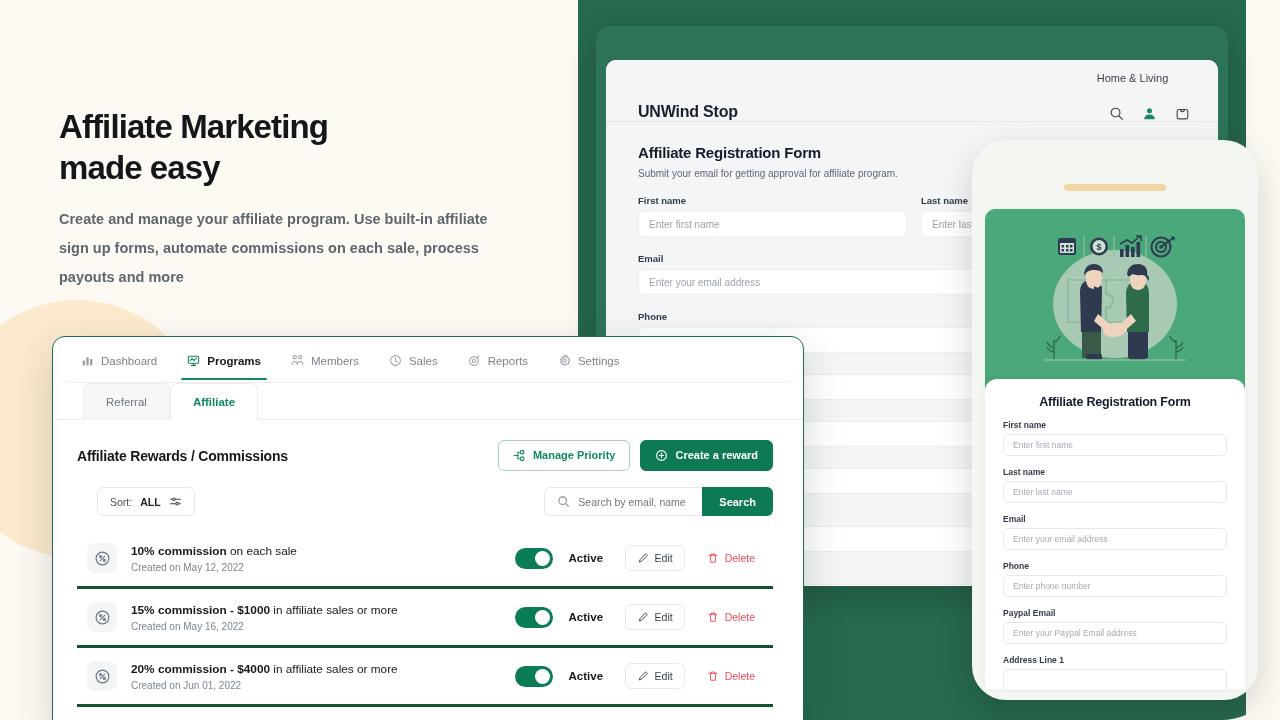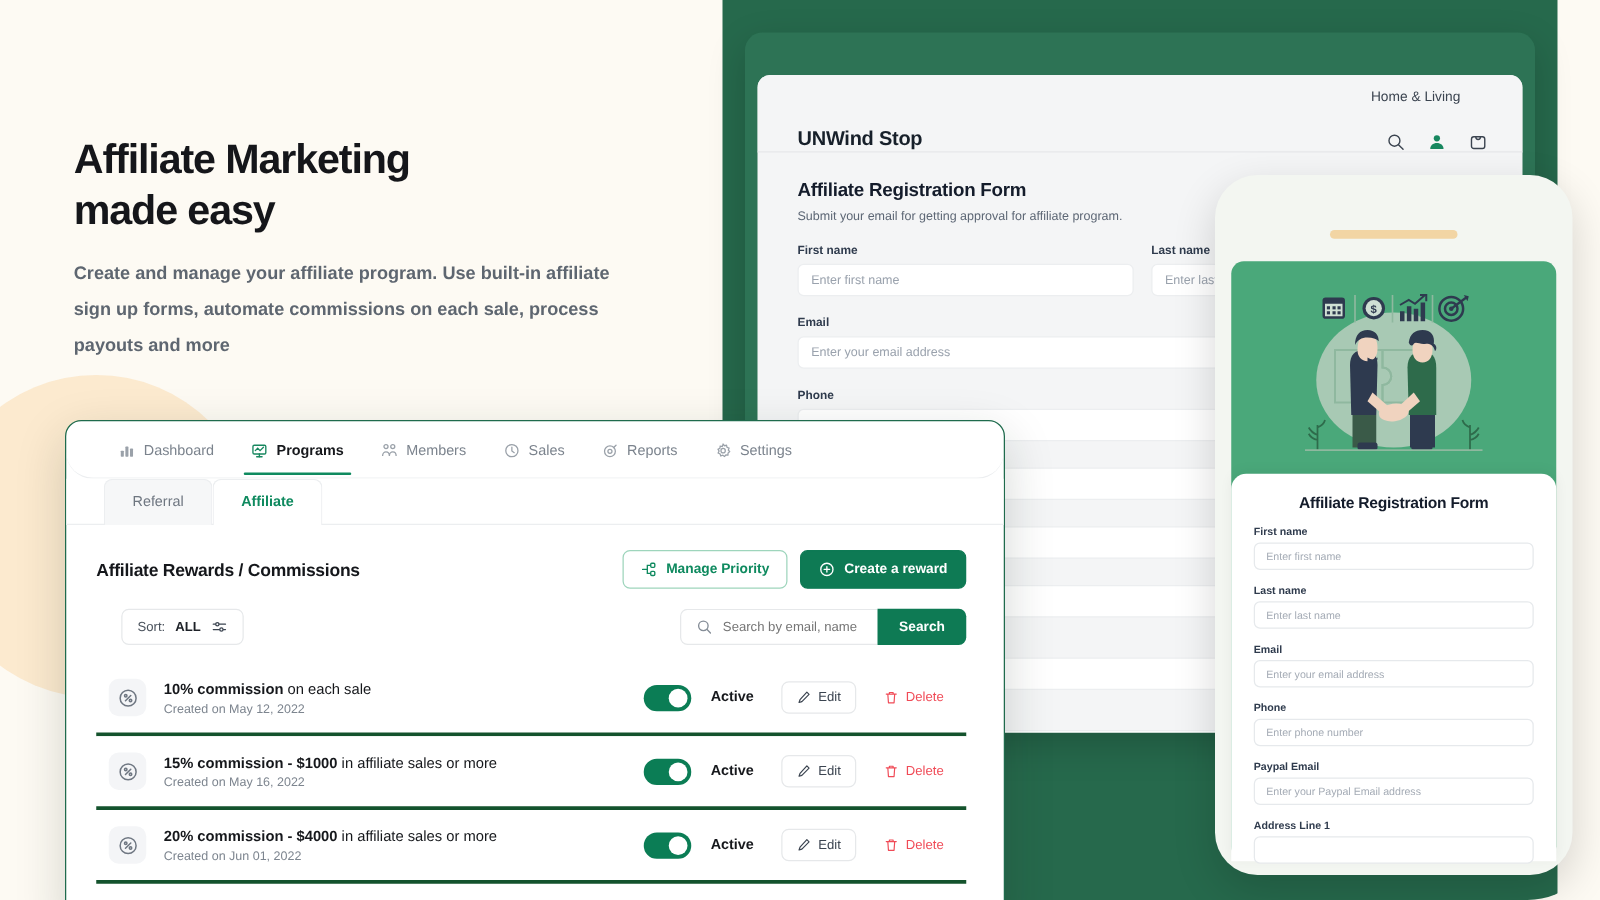--- a/index.html
+++ b/index.html
@@ -100,21 +100,21 @@
   }
   .hero p { margin-top: 17px; font-size: 14.5px; line-height: 29px; color:#5e6670;font-weight:bold; }
 
   
   .dash {
     position:absolute; left: 52px; top: 336px; width: 752px; height: 400px;
     background:#ffffff; border: 1px solid #1f6b4d; border-radius: 13px 13px 0 0;
     box-shadow: 0 14px 40px rgba(20,40,30,.18); overflow: hidden;
   }
   .dash-nav {
-    display:flex; align-items:center; gap: 30px; padding: 14px 30px 0 42px; height: 46px;
+    display:flex; align-items:center; gap: 30px; padding: 14px 30px 0 28px; height: 46px;
     border-bottom: 1px solid #eceef0; position: relative; border-radius: 21px;
   }
   .dash-nav .nitem {
     display:flex; align-items:center; gap: 7px; font-size: 11.5px; color:#7b838d;
     padding-bottom: 12px; position: relative; cursor:pointer;
   }
   .dash-nav .nitem.active { color:#16181c; font-weight:700; }
   .dash-nav .nitem.active::after {
     content:""; position:absolute; left:-6px; right:-6px; bottom:-1px; height: 2.5px; background:#0f8a5f; border-radius:2px;
   }

